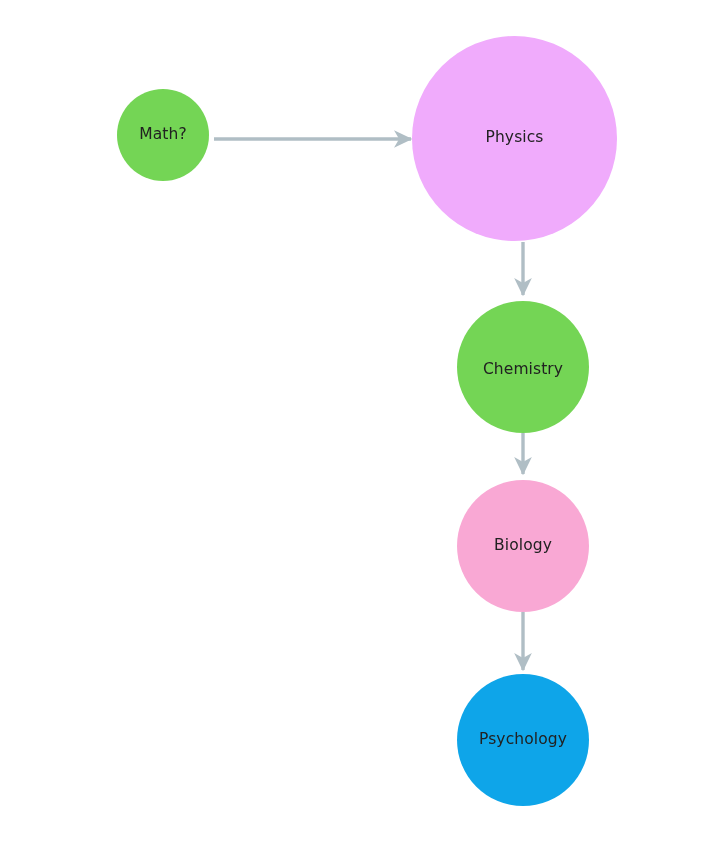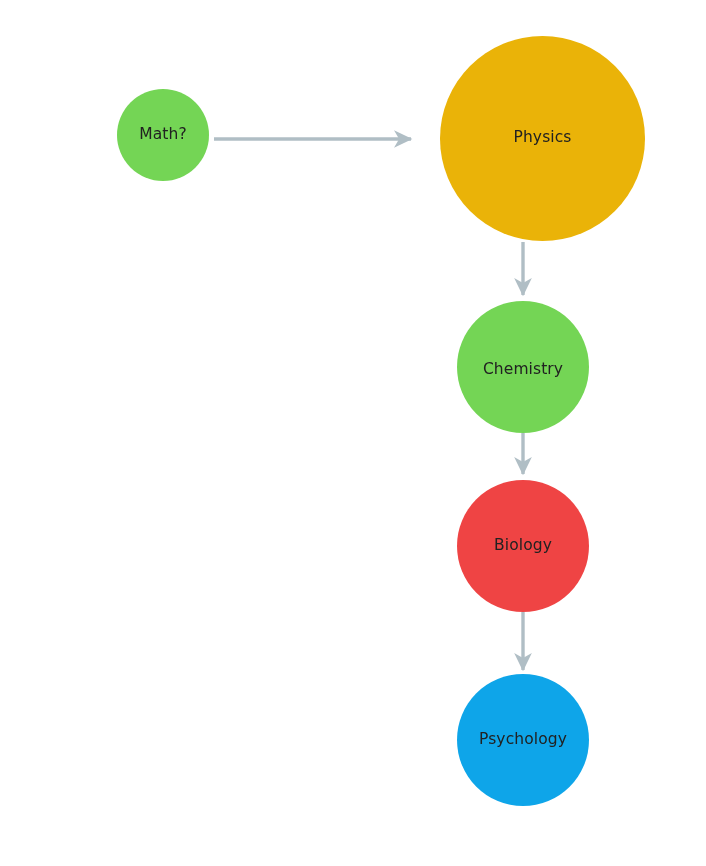--- a/index.html
+++ b/index.html
@@ -67,29 +67,29 @@
 
     <line x1="523" y1="433" x2="523" y2="474" stroke="#b0bec5" stroke-width="3.4" stroke-linecap="butt" marker-end="url(#arrowhead-down)"></line>
 
     <line x1="523" y1="612" x2="523" y2="670" stroke="#b0bec5" stroke-width="3.4" stroke-linecap="butt" marker-end="url(#arrowhead-down)"></line>
   </svg>
 
   <div class="node" style="width: 92px; height: 92px; left: 117px; top: 89px; background: rgb(116, 213, 85);">
     <span class="node-label" style="color: rgb(33, 33, 33);">Math?</span>
   </div>
 
-  <div class="node" style="width: 205px; height: 205px; left: 440px; top: 35.5px; background: #eab308;">
+  <div class="node" style="width: 205px; height: 205px; left: 412px; top: 35.5px; background: #f0abfc;">
     <span class="node-label" style="color: rgb(33, 33, 33);">Physics</span>
   </div>
 
   <div class="node" style="width: 132px; height: 132px; left: 457px; top: 301px; background: rgb(116, 213, 85);">
     <span class="node-label" style="color: rgb(33, 33, 33); margin-top: 6px;">Chemistry</span>
   </div>
 
-  <div class="node" style="width: 132px; height: 132px; left: 457px; top: 480px; background: #ef4444;">
+  <div class="node" style="width: 132px; height: 132px; left: 457px; top: 480px; background: #f9a8d4;">
     <span class="node-label" style="color: rgb(33, 33, 33);">Biology</span>
   </div>
 
   <div class="node" style="width: 132px; height: 132px; left: 457px; top: 674px; background: #0ea5e9;">
     <span class="node-label" style="color: rgb(33, 33, 33);">Psychology</span>
   </div>
 
 </div>
 
 </body></html>

